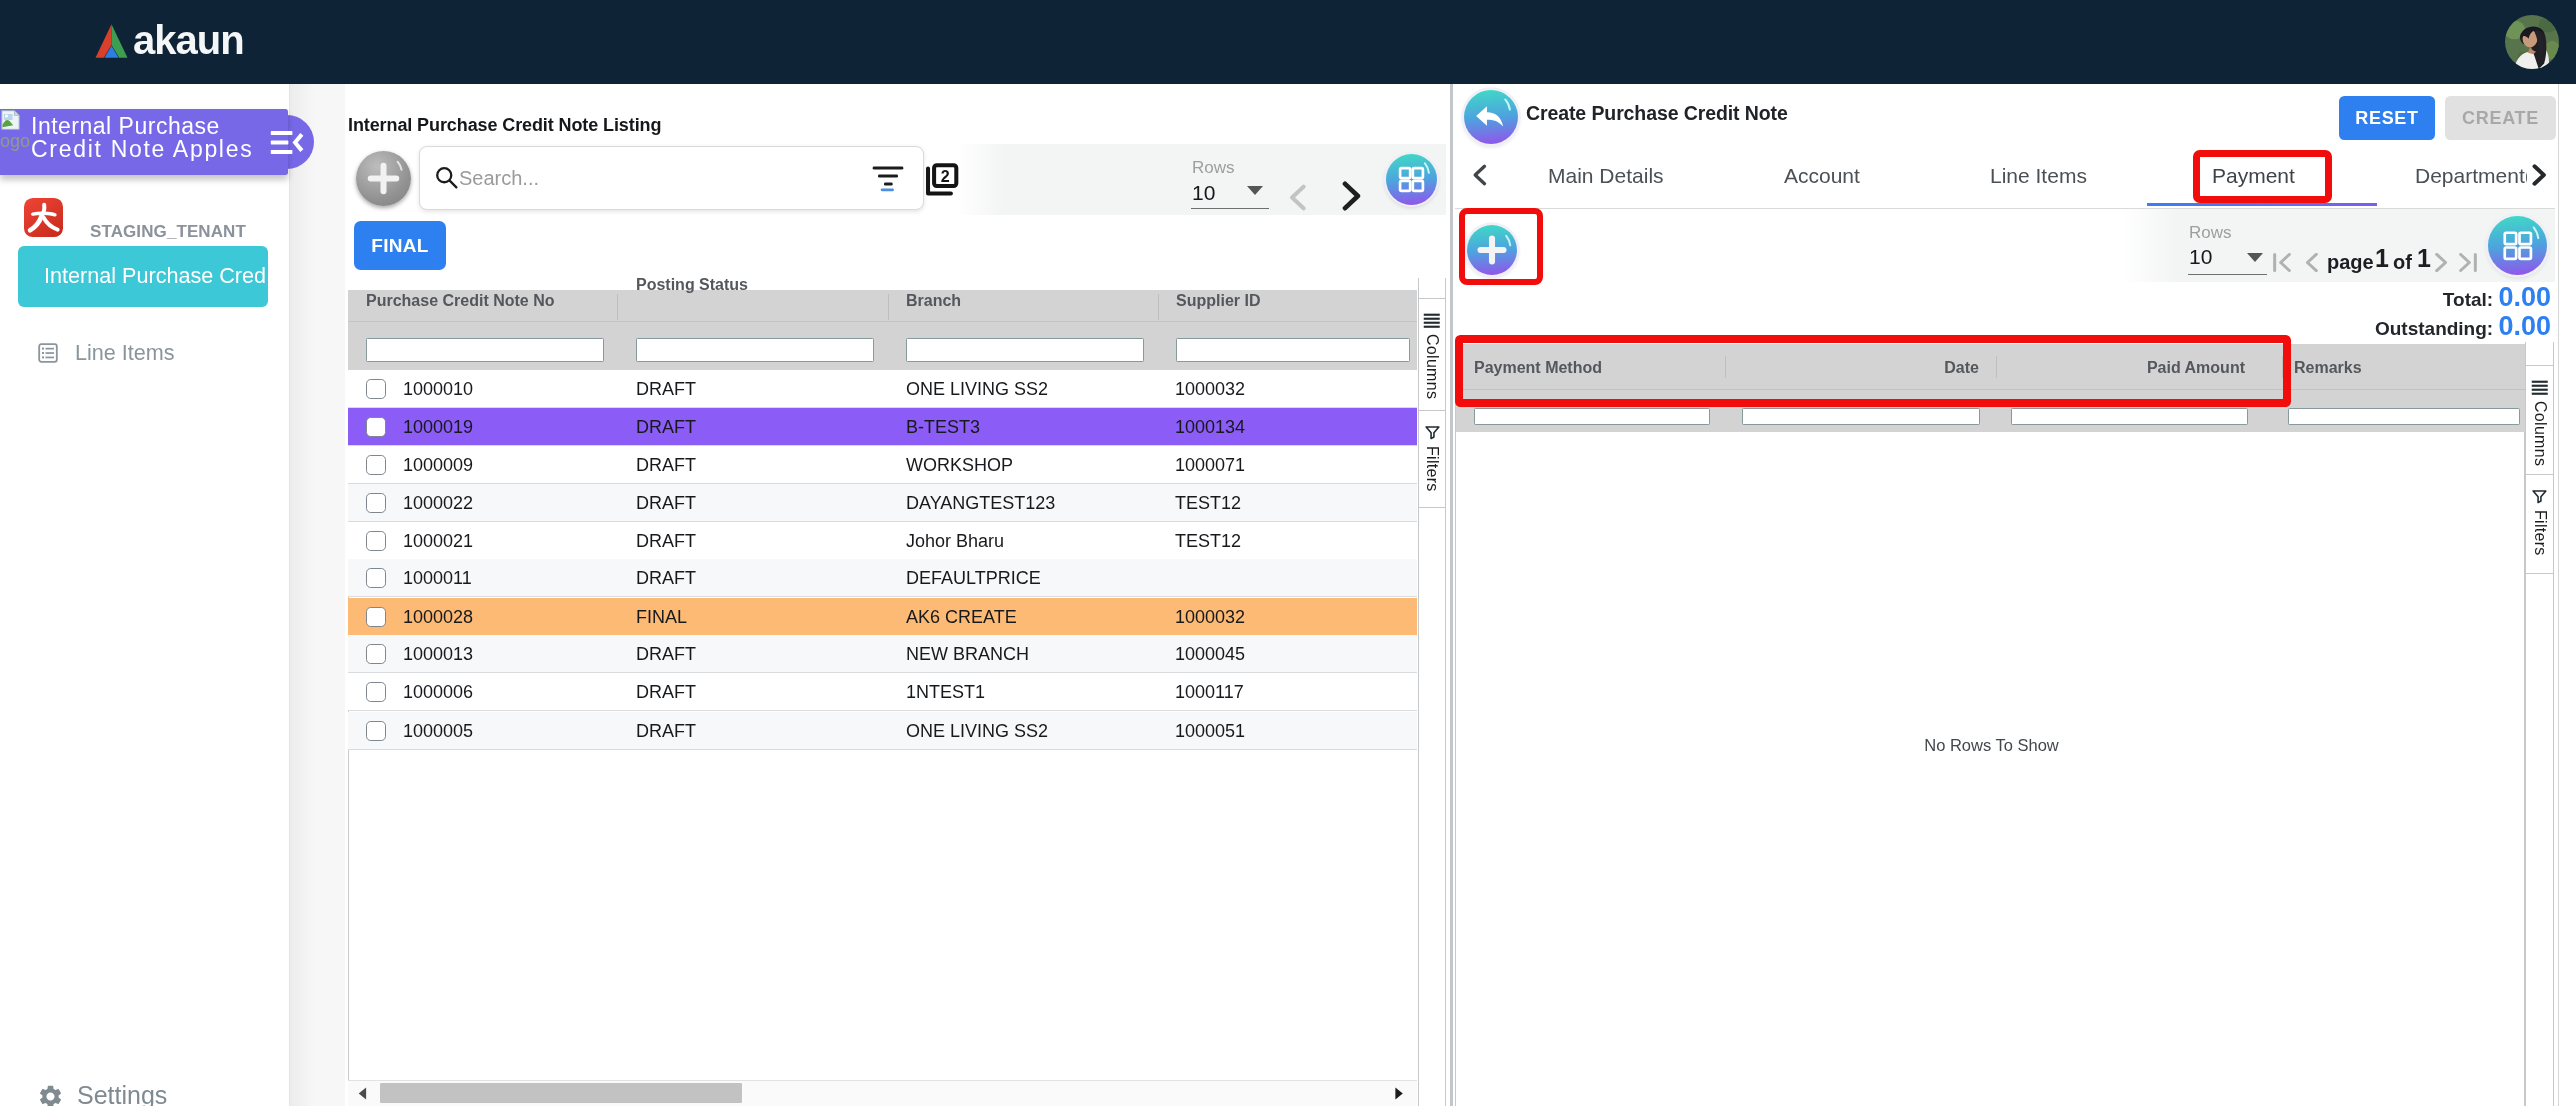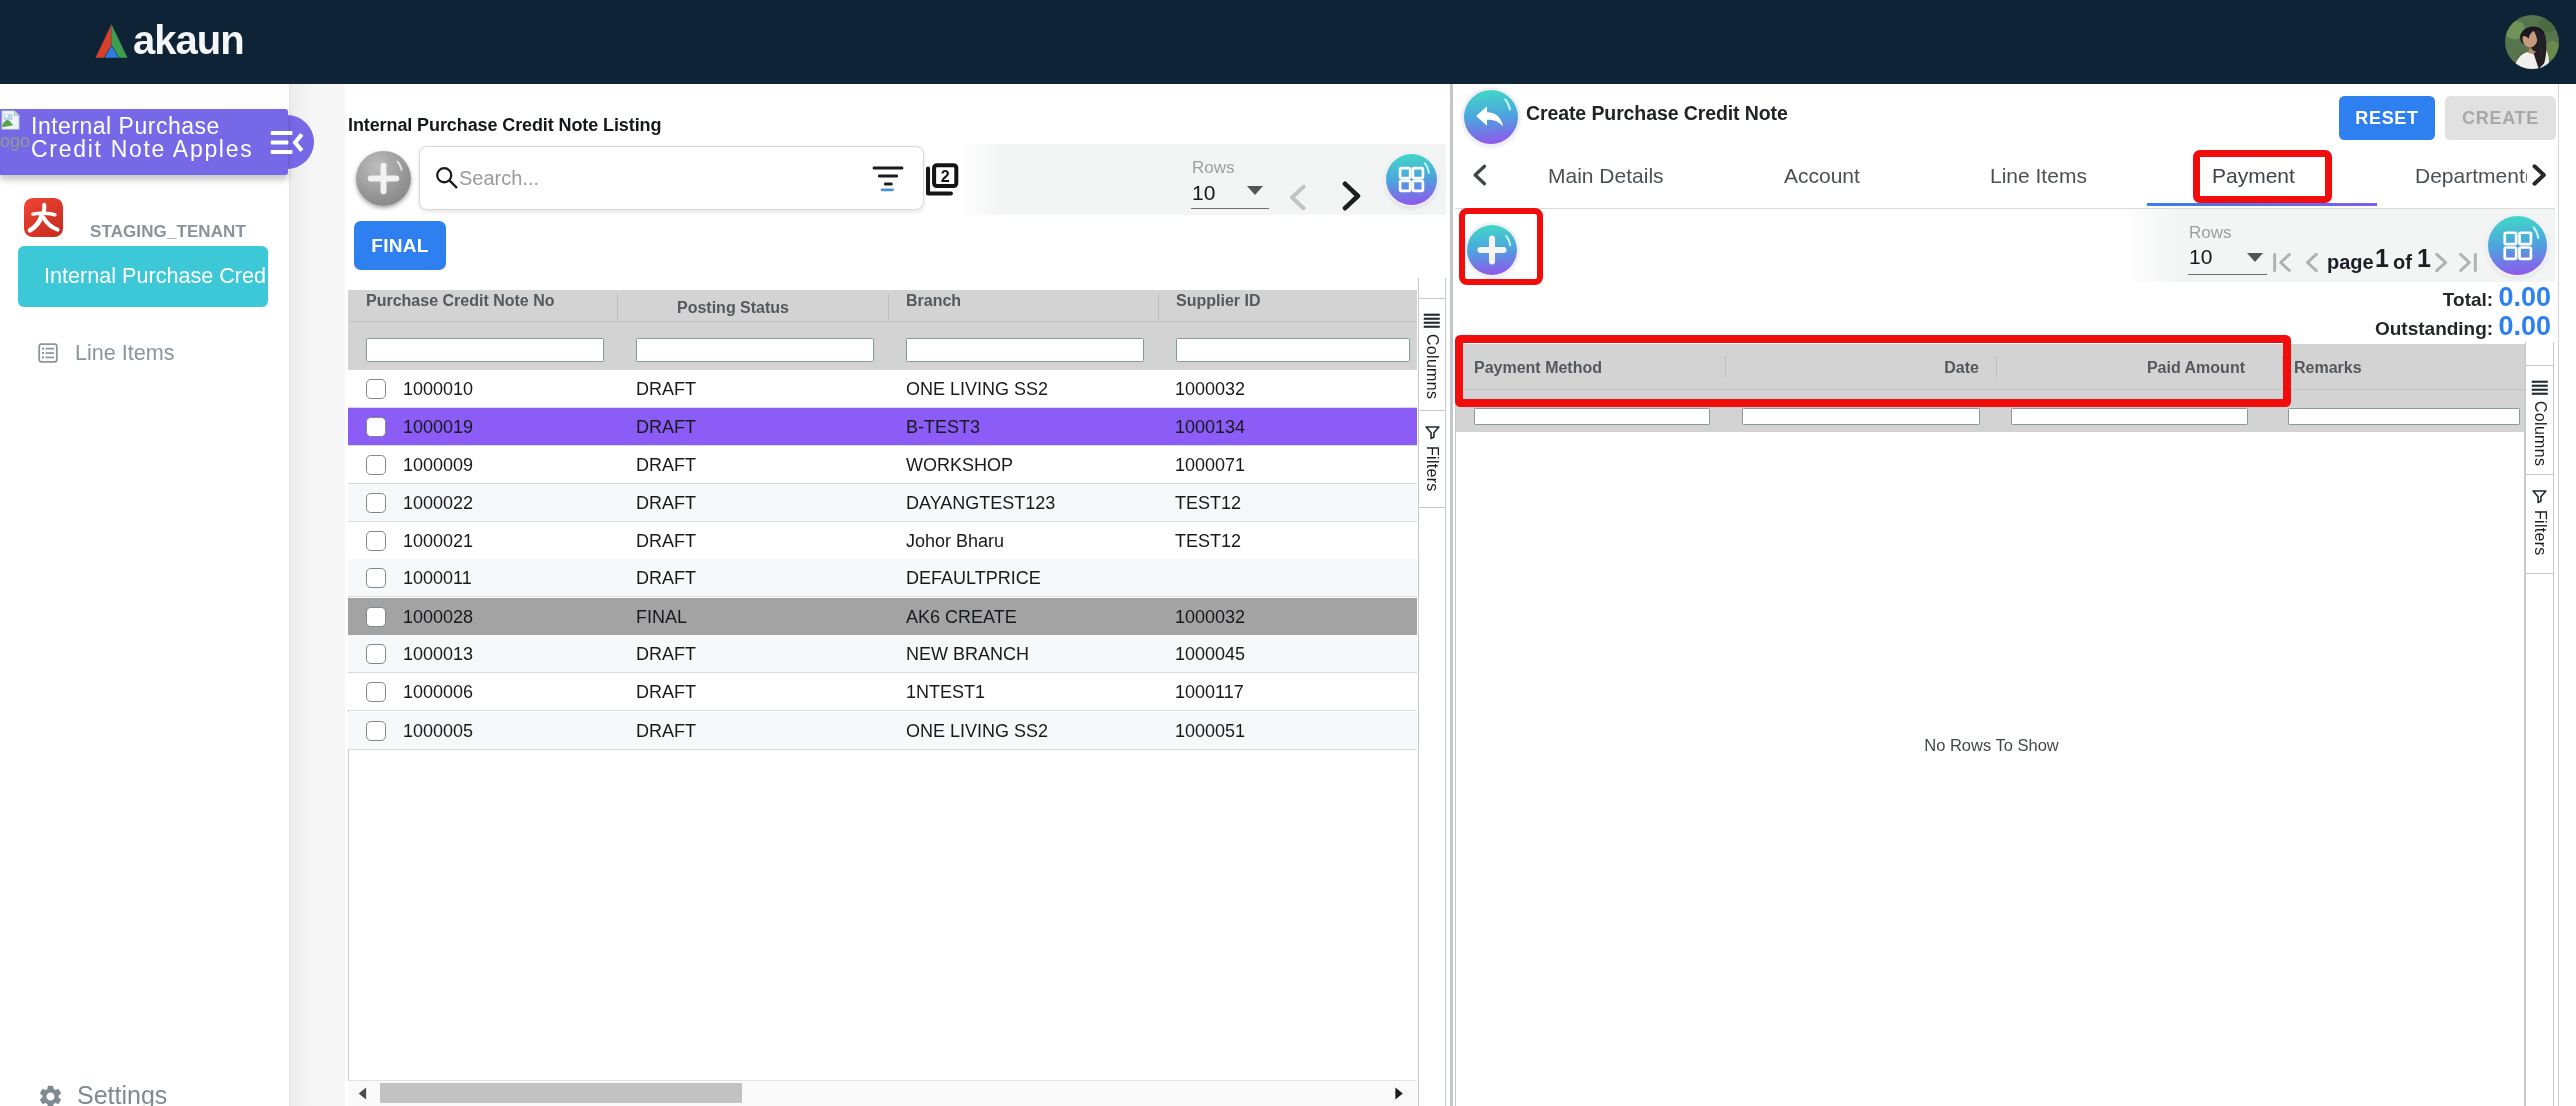--- a/index.html
+++ b/index.html
@@ -108,21 +108,21 @@
   <div class="abs graybar-l"></div>
   <div class="abs rows-lab" style="left:1192px; top:158px;">Rows</div>
   <div class="abs rows-num" style="left:1192px; top:181px;">10</div>
   <div class="abs sel-line" style="left:1191px; top:208px; width:78px;"></div>
   <div class="abs tri-down" style="left:1247px; top:186px;"></div>
   <div class="abs bluebtn final">FINAL</div>
 
   <div class="abs" style="left:348px; top:290px; width:1071px; height:790px; border-left:0.7px solid #cacdce; border-right:0.7px solid #cacdce;"></div>
   <div class="abs gridhead" style="left:348px; top:290px; width:1069px; height:80px;"></div>
   <div class="abs ghlabel" style="left:366px; top:292px;">Purchase Credit Note No</div>
-  <div class="abs ghlabel" style="left:636px; top:299px;margin-left:41px;">Posting Status</div>
+  <div class="abs ghlabel" style="left:636px; top:276px;">Posting Status</div>
   <div class="abs ghlabel" style="left:906px; top:292px;">Branch</div>
   <div class="abs ghlabel" style="left:1176px; top:292px;">Supplier ID</div>
   <div class="abs gdiv" style="left:617px; top:294px; height:25.6px;"></div>
   <div class="abs gdiv" style="left:888px; top:294px; height:25.6px;"></div>
   <div class="abs gdiv" style="left:1158px; top:294px; height:25.6px;"></div>
   <div class="abs" style="left:348px; top:321px; width:1069px; height:0.7px; background:rgba(0,0,0,0.07);"></div>
   <div class="abs ginput" style="left:366px; top:338px; width:238px; height:24px;"></div>
   <div class="abs ginput" style="left:636px; top:338px; width:238px; height:24px;"></div>
   <div class="abs ginput" style="left:906px; top:338px; width:238px; height:24px;"></div>
   <div class="abs ginput" style="left:1176px; top:338px; width:234px; height:24px;"></div>
@@ -162,21 +162,21 @@
     <div style="left:558px; line-height:38px;">Johor Bharu</div>
     <div style="left:827px; line-height:38px;">TEST12</div>
   </div>
   <div class="grow" style="top:559px; height:38px; background:#f6f8fa;">
     <div class="cb" style="top:8.8px;"></div>
     <div style="left:55px; line-height:38px;">1000011</div>
     <div style="left:288px; line-height:38px;">DRAFT</div>
     <div style="left:558px; line-height:38px;text-align:right;">DEFAULTPRICE</div>
     <div style="left:827px; line-height:38px;"></div>
   </div>
-  <div class="grow" style="top:598px; height:38px; background:#a3a3a3;">
+  <div class="grow" style="top:598px; height:38px; background:#fdba74;">
     <div class="cb" style="top:8.8px;"></div>
     <div style="left:55px; line-height:38px;">1000028</div>
     <div style="left:288px; line-height:38px;">FINAL</div>
     <div style="left:558px; line-height:38px;">AK6 CREATE</div>
     <div style="left:827px; line-height:38px;">1000032</div>
   </div>
   <div class="grow" style="top:635px; height:38px; background:#f6f8fa;">
     <div class="cb" style="top:8.8px;"></div>
     <div style="left:55px; line-height:38px;">1000013</div>
     <div style="left:288px; line-height:38px;">DRAFT</div>

